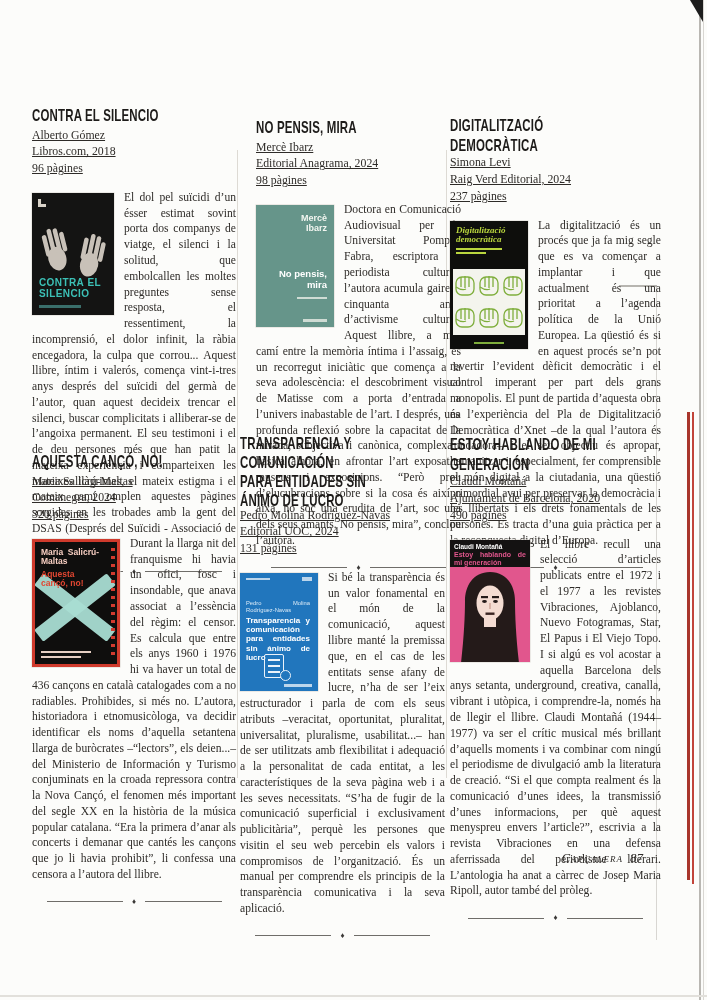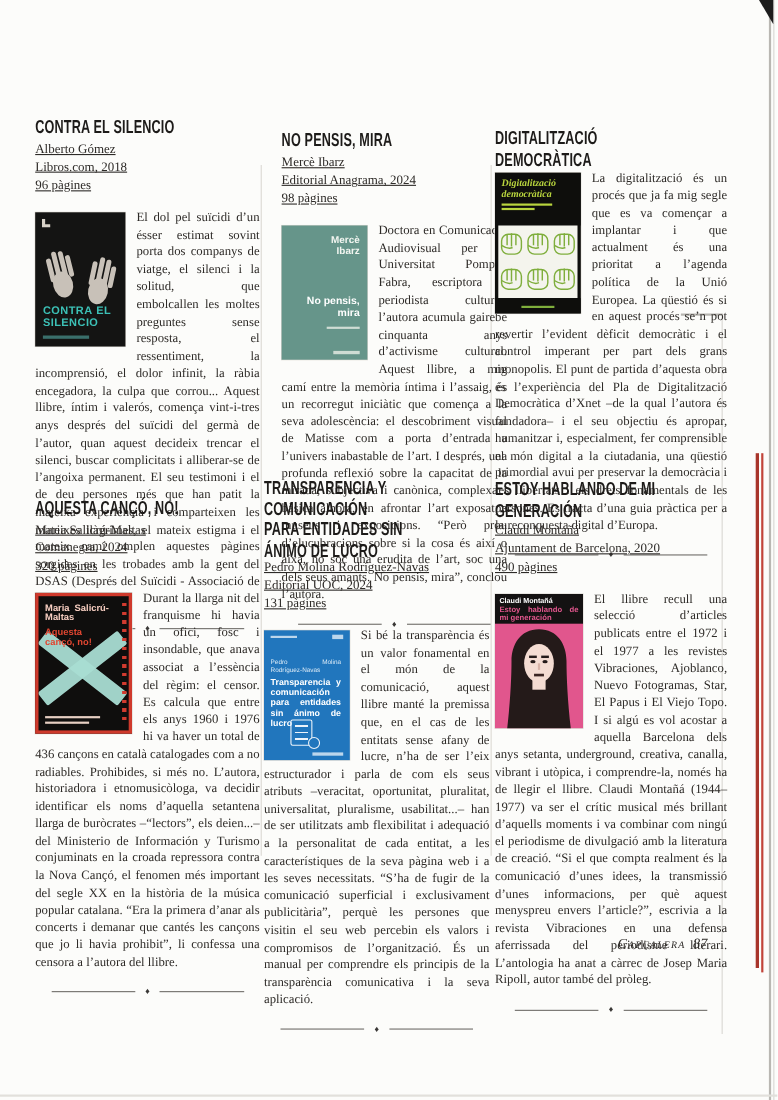--- a/index.html
+++ b/index.html
@@ -176,20 +176,25 @@
     </div>
     <div class="divider">
       <span class="dline"></span>
         <span class="dglyph">♦</span>
         <span class="dline"></span>
     </div>
   </article>
 
   <article class="review r2">
     <h2 class="rev-title">DIGITALITZACIÓ DEMOCRÀTICA</h2>
+    <div class="meta">
+      <a>Simona Levi</a>
+      <a>Raig Verd Editorial, 2024</a>
+      <a>237 pàgines</a>
+    </div>
     <div class="rev-body">
       <div class="cover cover3">
         <div class="c3-top">
           <div class="c3-title">Digitalització democràtica</div>
           <div class="c3-bar1"></div>
           <div class="c3-bar2"></div>
         </div>
         <div class="c3-mid">
           <svg width="72" height="66" style="display:block;margin:0 auto">
             <defs>

